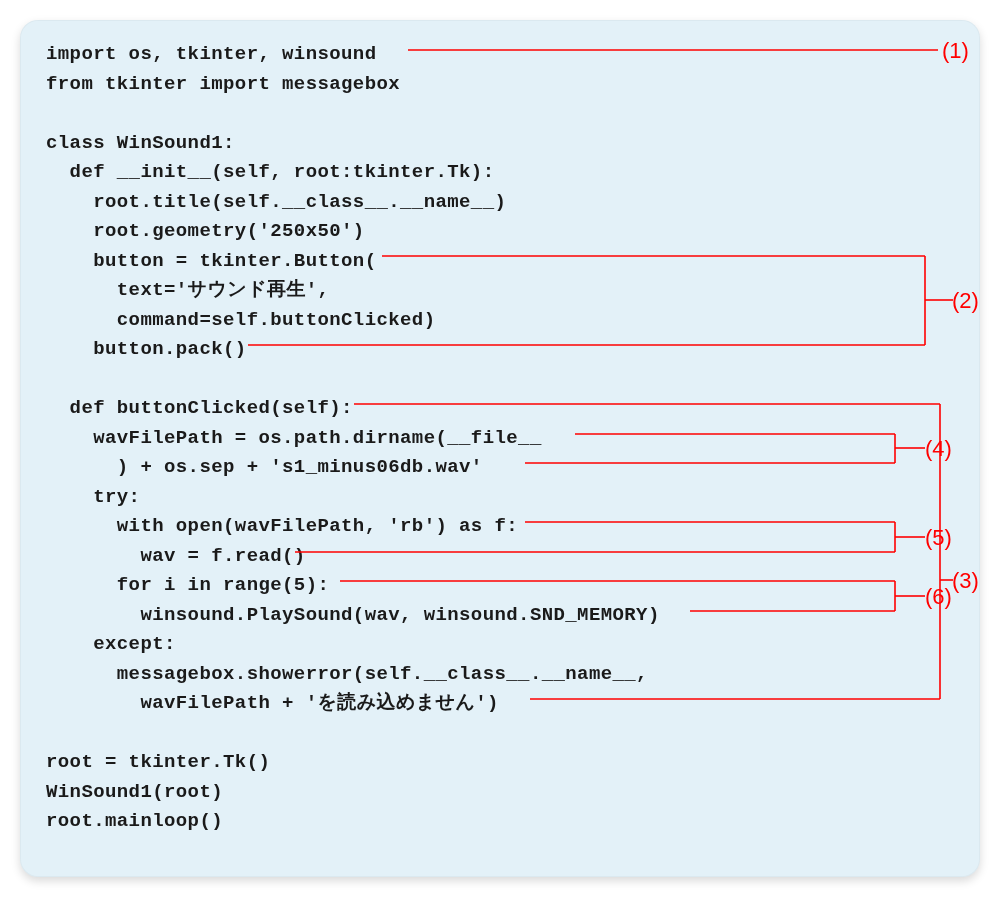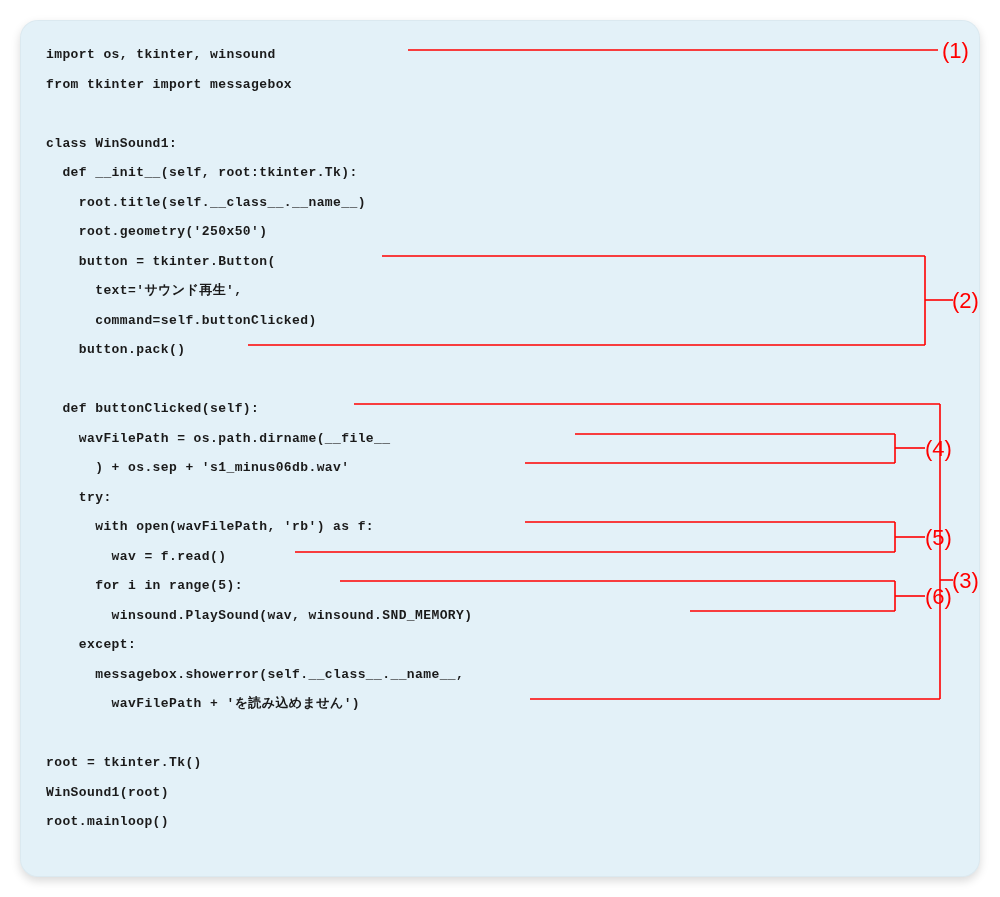--- a/index.html
+++ b/index.html
@@ -16,21 +16,21 @@
     border-radius: 18px;
     box-shadow: 0 4px 10px rgba(0,0,0,0.15), inset 0 0 0 1px rgba(0,0,0,0.03);
     overflow: hidden;
   }
   .code {
     position: absolute;
     left: 26px;
     top: 20px;
     font-family: "Courier New", Courier, monospace;
     font-weight: bold;
-    font-size: 13px;
+    font-size: 19px;
     color: #1a1a1a;
     white-space: pre;
     line-height: 29.5px;
     letter-spacing: 0.4px;
   }
   svg.overlay {
     position: absolute;
     left: 0;
     top: 0;
     width: 960px;

